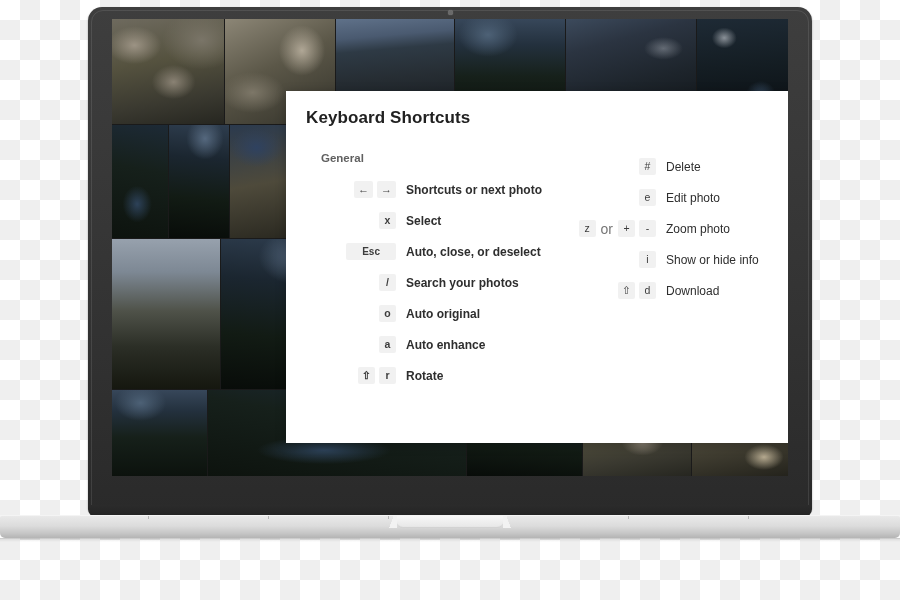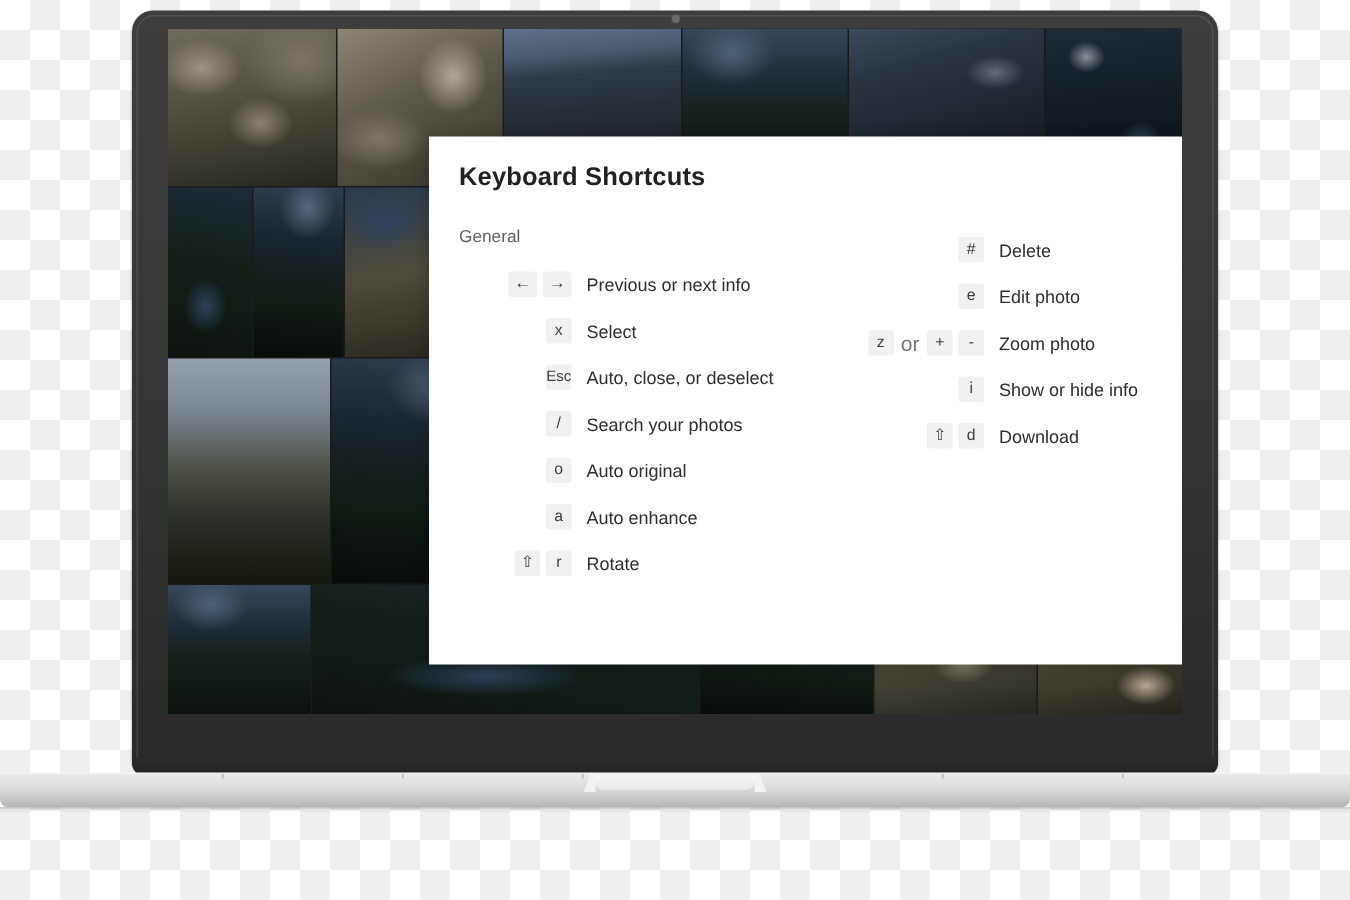--- a/index.html
+++ b/index.html
@@ -165,21 +165,21 @@
   .columns {
     position: absolute;
     left: 0;
     top: 60px;
     width: 548px;
   }
   .col {
     position: absolute;
     top: 0;
   }
-  .col-left  { left: 20px;  width: 260px; }
+  .col-left  { left: 35px;  width: 260px; font-weight: bold; }
   .col-right { left: 295px; width: 245px; }
 
   .section-head {
     font-size: 11.5px;
     color: #606060;
     margin: 0 0 9px 0;
     line-height: 14px;
   }
   .section-head.second { margin-top: 16px; }
 
@@ -205,21 +205,21 @@
     display: inline-flex;
     align-items: center;
     justify-content: center;
     font-size: 10.5px;
     color: #3c3c3c;
     line-height: 1;
     box-sizing: border-box;
     white-space: nowrap;
   }
   .key.arrow { font-size: 11px; }
-  .key.esc { font-size: 10px; padding: 0 0; }
+  .key.esc { font-size: 10px; padding: 0 16px; }
   .key-or {
     font-size: 14px;
     color: #757575;
     padding: 0 1px;
   }
   .desc {
     font-size: 12px;
     color: #2e2e2e;
     padding-left: 10px;
     white-space: nowrap;
@@ -332,21 +332,21 @@
       <div class="dialog-title">Keyboard Shortcuts</div>
 
       <div class="columns">
         <div class="col col-left" id="col-left">
             <div class="section-head">General</div>
             <div class="row">
               <div class="keys">
                 <span class="key arrow">←</span>
                 <span class="key arrow">→</span>
               </div>
-              <div class="desc">Previous or next info</div>
+              <div class="desc">Shortcuts or next photo</div>
             </div>
             <div class="row">
               <div class="keys">
                 <span class="key">x</span>
               </div>
               <div class="desc">Select</div>
             </div>
             <div class="row">
               <div class="keys">
                 <span class="key esc">Esc</span>

